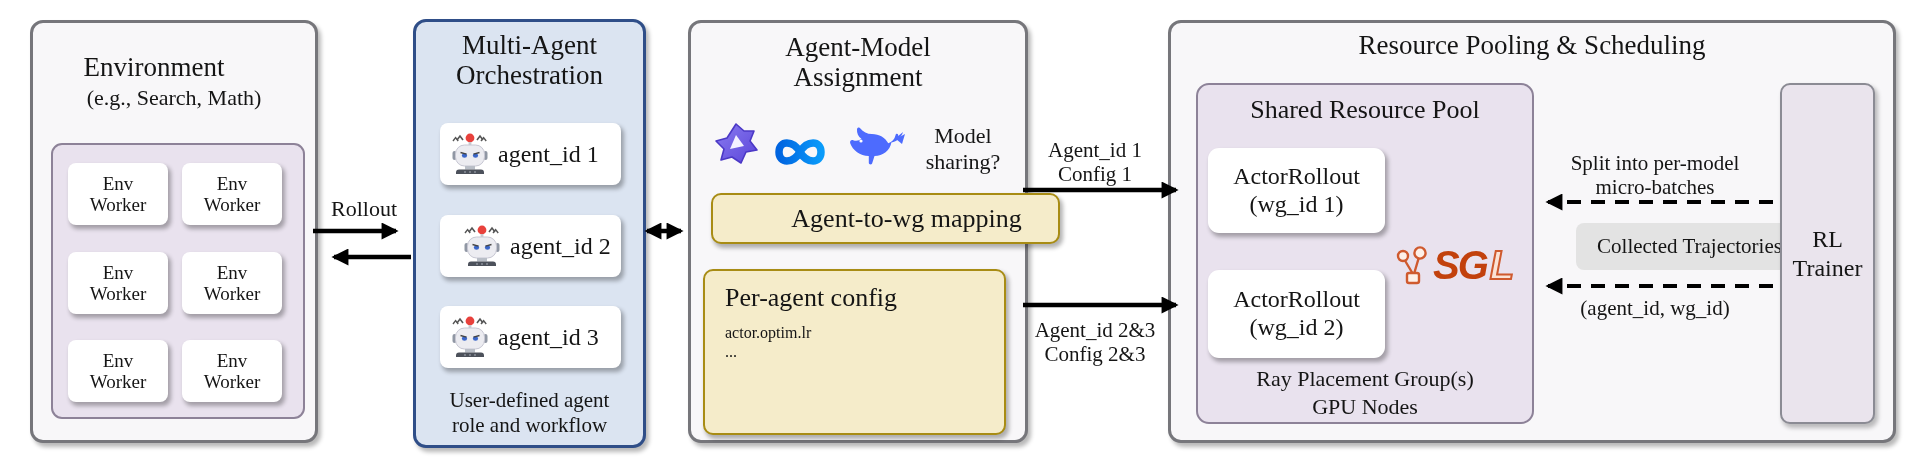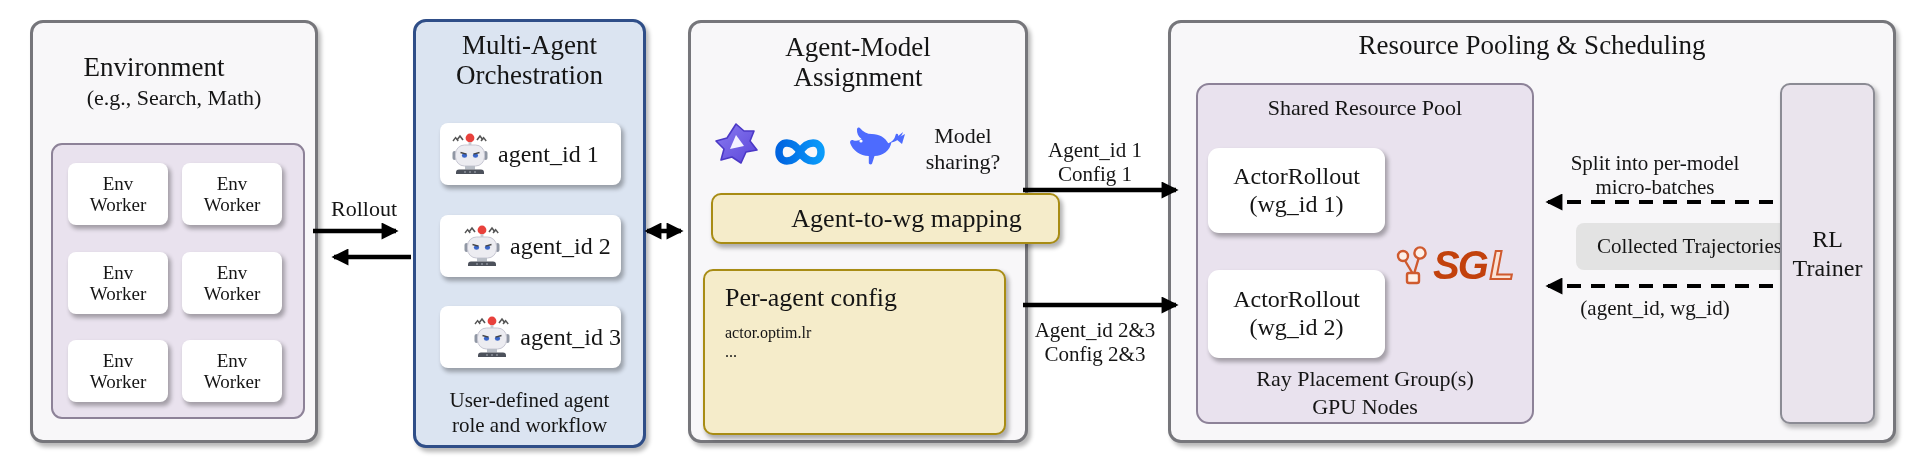--- a/index.html
+++ b/index.html
@@ -135,21 +135,21 @@
         <path d="M31.5 22.5 l-6 1.6" stroke="#444" stroke-width="1.3"></path>
         <rect x="17" y="36" width="10" height="3.5" fill="#b9bec7"></rect>
         <path d="M11 39.5 h22 a3 3 0 0 1 3 3 v1.5 h-28 v-1.5 a3 3 0 0 1 3 -3 z" fill="#4c515b"></path>
         <circle cx="17" cy="42" r="1" fill="#8a8f98"></circle>
           <circle cx="22" cy="42" r="1" fill="#8a8f98"></circle>
           <circle cx="27" cy="42" r="1" fill="#8a8f98"></circle>
       </svg>
       <div style="font-size:24px;margin-left:6px;">agent_id 2</div>
     </div>
 
-    <div class="whitebox" style="left:24px;top:284px;width:181px;height:62px;justify-content:flex-end;padding-left:8px;box-sizing:border-box;">
+    <div class="whitebox" style="left:24px;top:284px;width:181px;height:62px;justify-content:flex-start;padding-left:8px;box-sizing:border-box;">
       <svg width="44" height="48" viewBox="0 0 44 48">
         <path d="M9 10 l3 -4 l3 4" fill="none" stroke="#555" stroke-width="1.6"></path>
         <path d="M5 11 l2.6 -3.4 l2.6 3.4" fill="none" stroke="#555" stroke-width="1.4"></path>
         <path d="M29 10 l3 -4 l3 4" fill="none" stroke="#555" stroke-width="1.6"></path>
         <path d="M33 11 l2.6 -3.4 l2.6 3.4" fill="none" stroke="#555" stroke-width="1.4"></path>
         <circle cx="22" cy="8" r="4.4" fill="#e8413c"></circle>
         <rect x="20.6" y="12" width="2.8" height="3.5" fill="#c9c9cf"></rect>
         <rect x="4.5" y="21" width="4" height="9" rx="2" fill="#9097a4"></rect>
         <rect x="35.5" y="21" width="4" height="9" rx="2" fill="#9097a4"></rect>
         <rect x="7.5" y="15" width="29" height="21" rx="9" fill="#ececf1" stroke="#c6c6d2" stroke-width="1"></rect>
@@ -214,21 +214,21 @@
 
   <div class="abs ctr ml flowlabel" style="left:1030px;top:138px;width:130px;">Agent_id 1
 Config 1</div>
   <div class="abs ctr ml flowlabel" style="left:1025px;top:318px;width:140px;">Agent_id 2&amp;3
 Config 2&amp;3</div>
 
   <div class="panel" style="left:1168px;top:20px;width:722px;height:417px;">
     <div class="abs ctr title" style="left:0;top:7px;width:722px;">Resource Pooling &amp; Scheduling</div>
 
     <div class="lavender" style="left:25px;top:60px;width:334px;height:337px;border-radius:13px;">
-      <div class="abs ctr" style="left:0;top:10px;width:334px;font-size:22px;">Shared Resource Pool</div>
+      <div class="abs ctr" style="left:0;top:10px;width:334px;font-size:26px;">Shared Resource Pool</div>
       <div class="whitebox" style="left:10px;top:63px;width:177px;height:85px;border-radius:11px;">
         <div class="ml ctr" style="font-size:24px;line-height:1.15;">ActorRollout
 (wg_id 1)</div>
       </div>
       <div class="whitebox" style="left:10px;top:185px;width:177px;height:88px;border-radius:11px;">
         <div class="ml ctr" style="font-size:24px;line-height:1.15;">ActorRollout
 (wg_id 2)</div>
       </div>
 
       <div class="abs sgl-wrap" style="left:196px;top:158px;">

